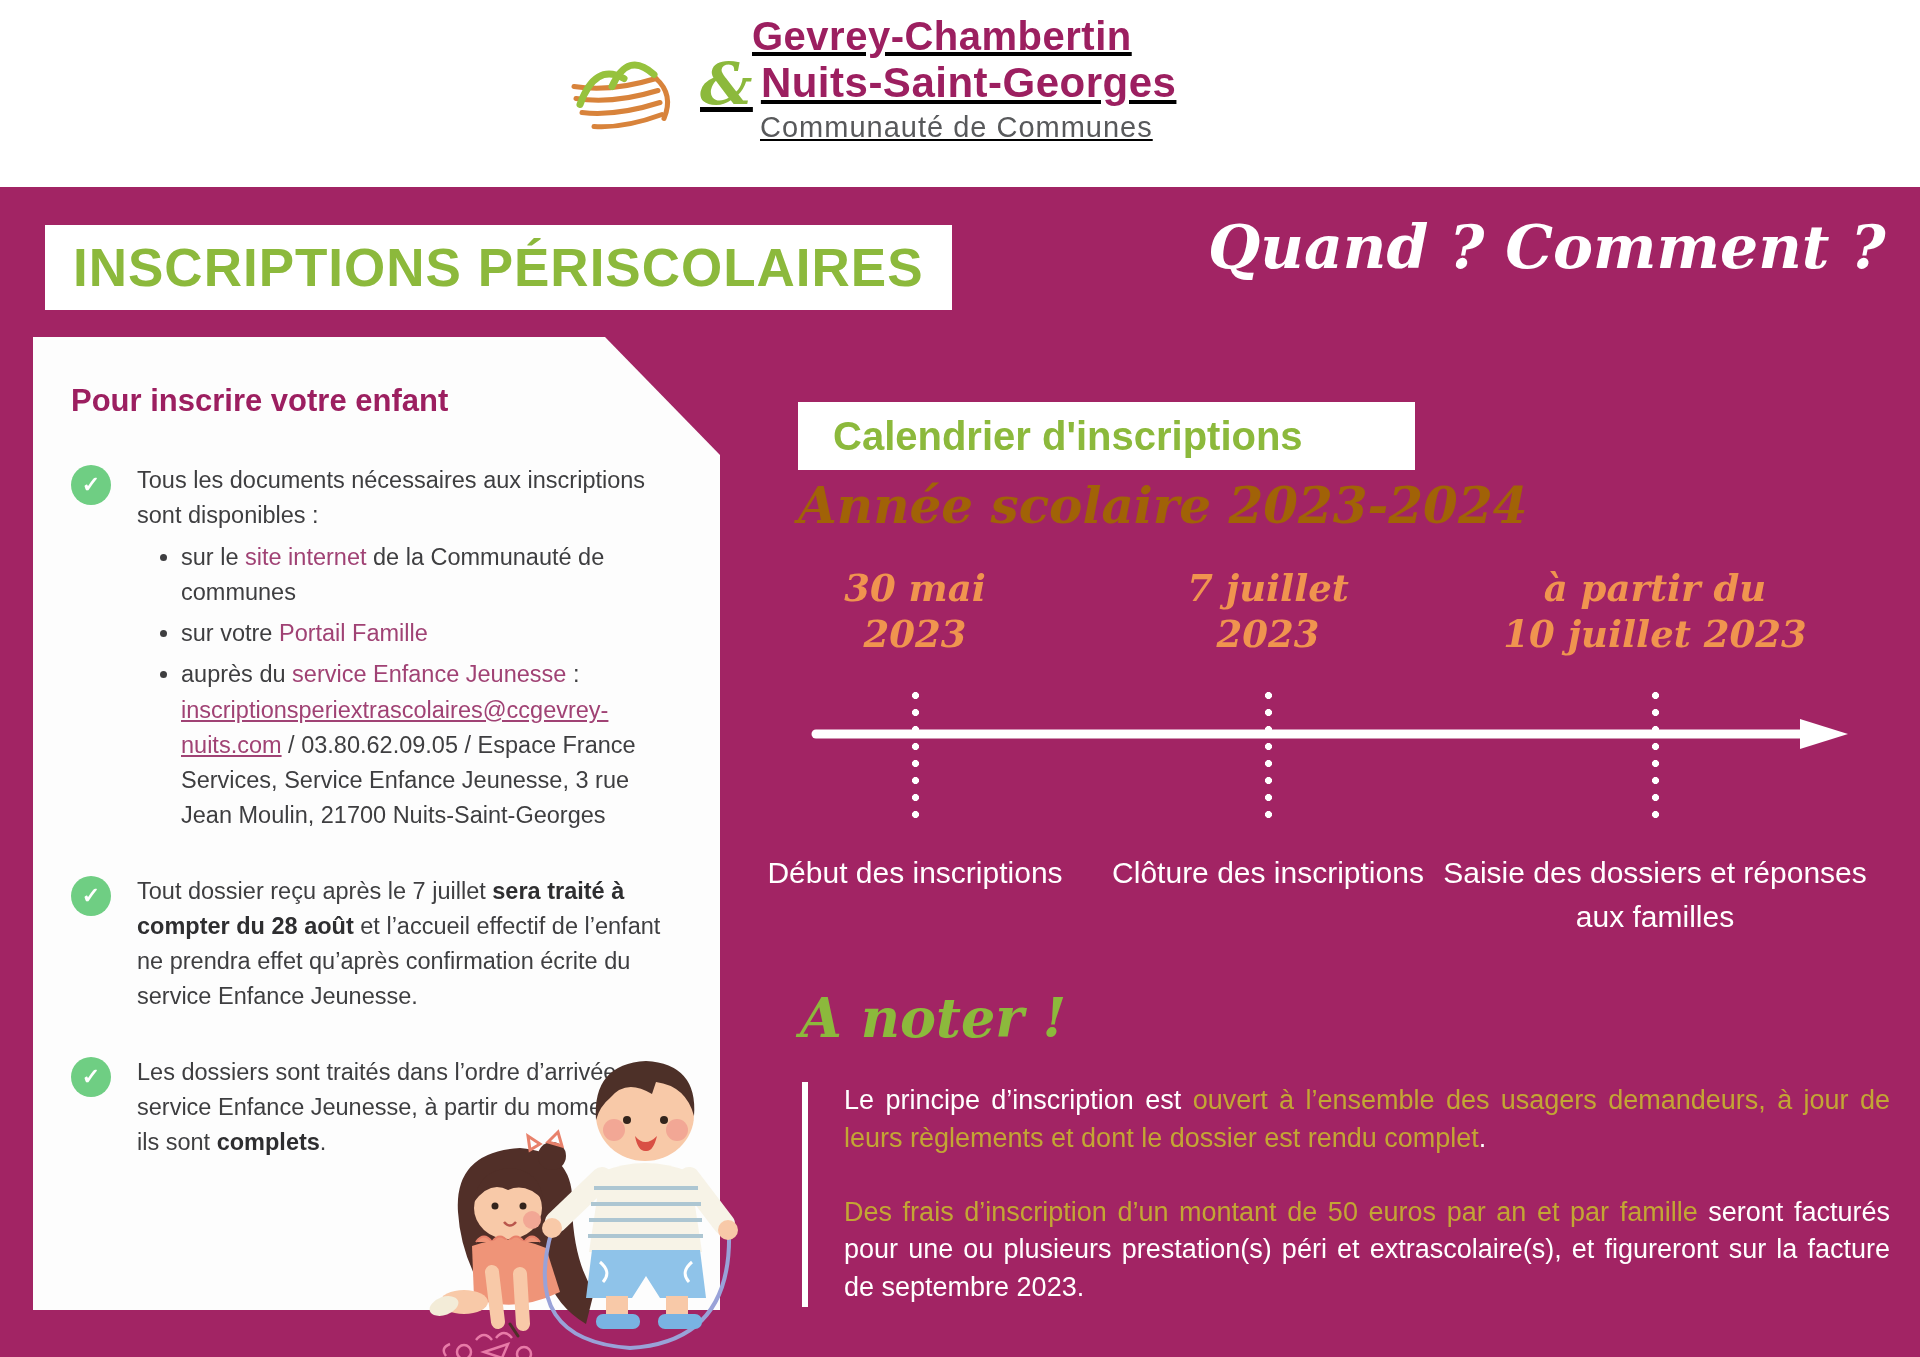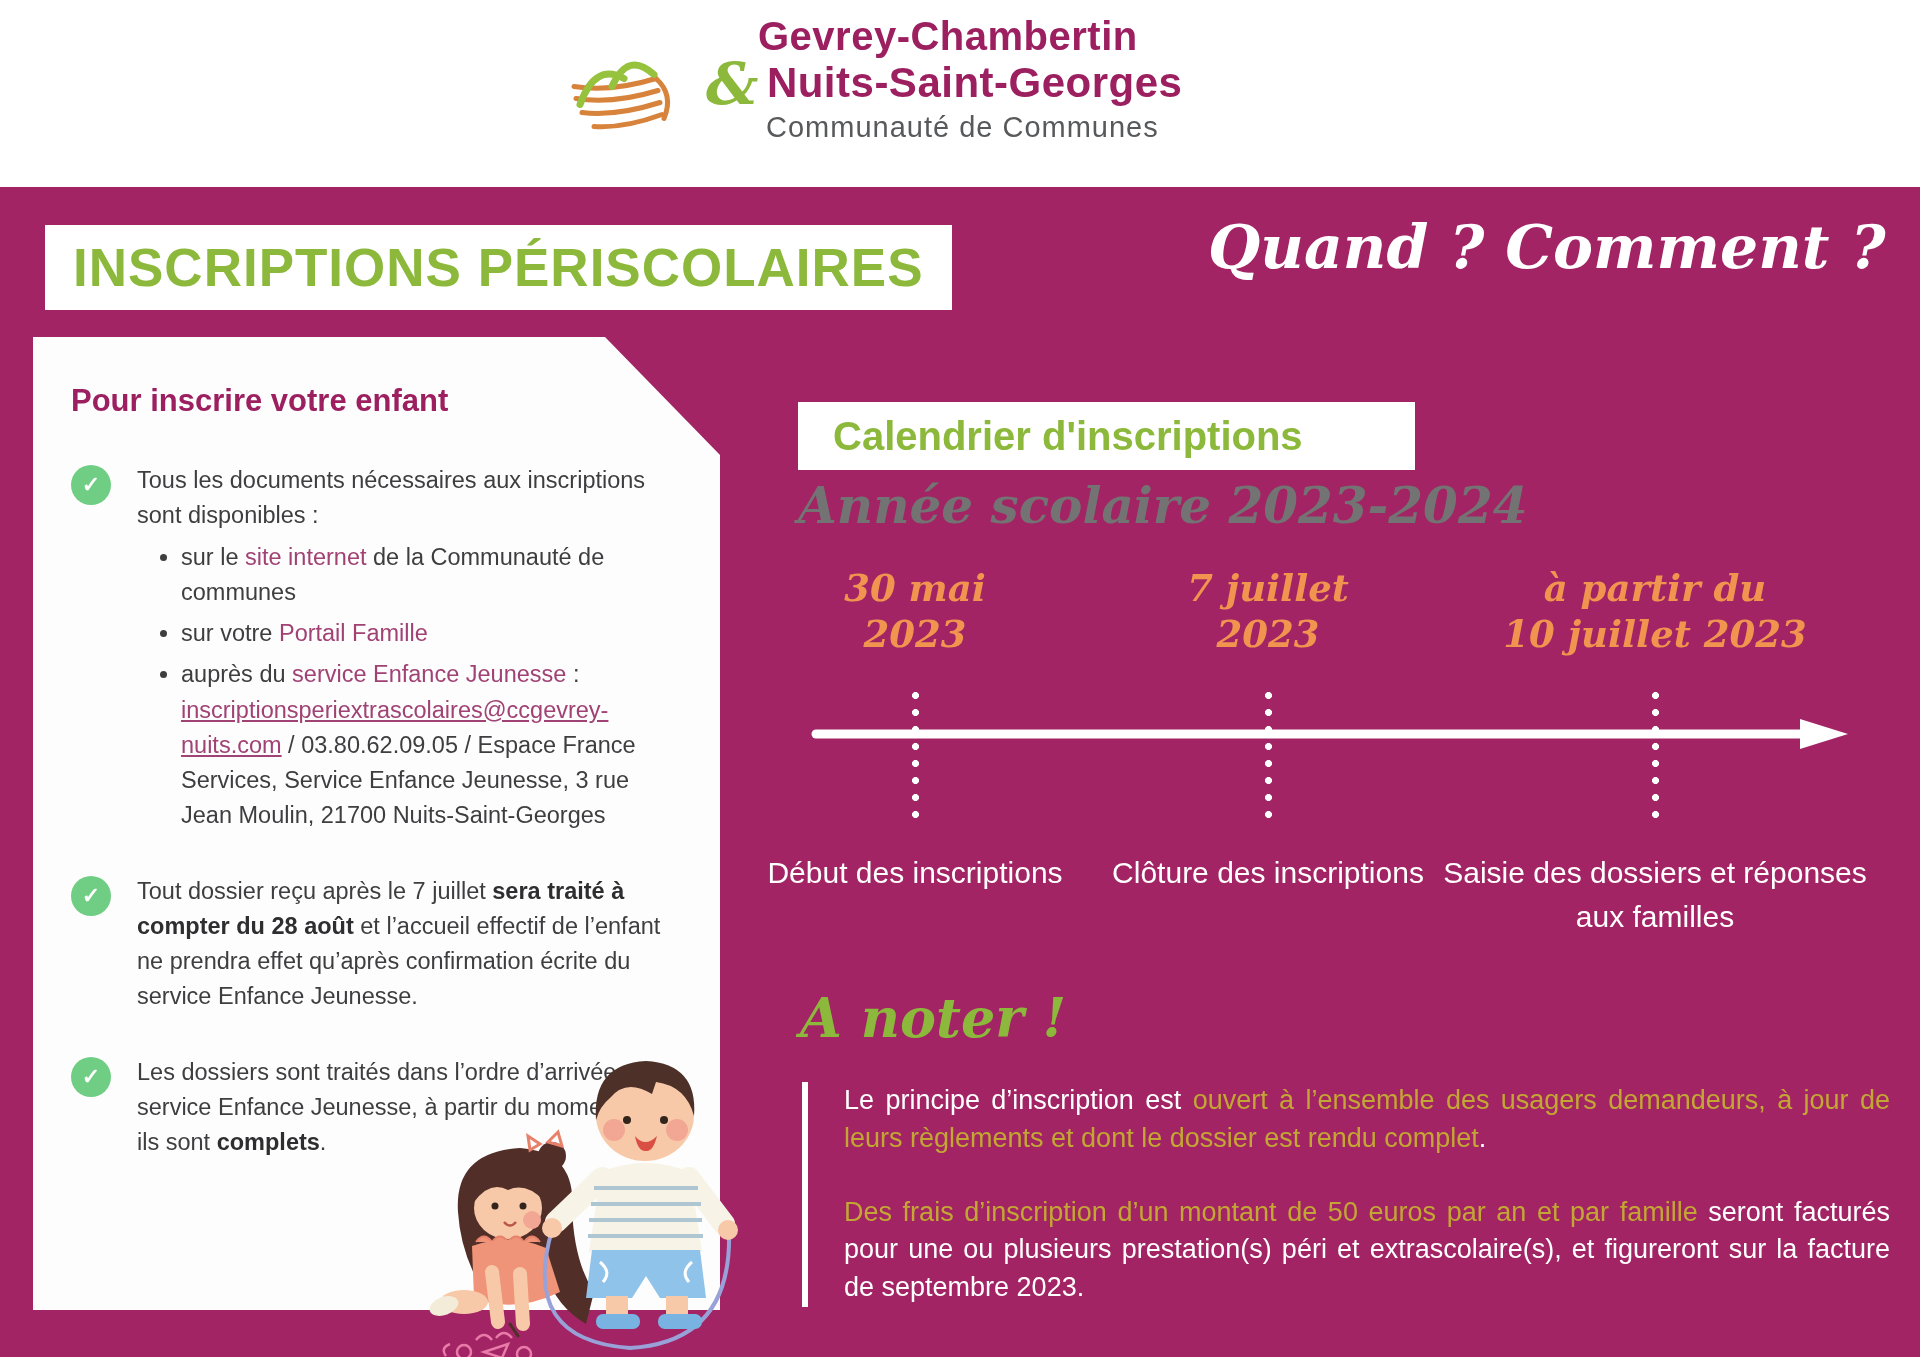--- a/index.html
+++ b/index.html
@@ -9,21 +9,21 @@
   }
   *{margin:0;padding:0;box-sizing:border-box;}
   html,body{background:#ffffff;}
   .page{position:relative;width:1920px;height:1357px;overflow:hidden;background:#fff;
         font-family:"Liberation Sans", sans-serif;}
   .script{font-family:"DejaVu Serif", serif;font-style:italic;font-weight:bold;}
 
   .magenta-bg{position:absolute;left:0;top:187px;width:100%;height:1170px;background:var(--magenta);}
 
   
-  .logo{position:absolute;top:14px;left:560px;display:flex;align-items:flex-start;gap:16px;}
+  .logo{position:absolute;top:14px;left:560px;display:flex;align-items:flex-start;gap:10px;text-decoration:underline;}
   .logo svg{margin-top:18px;}
   .logo-l1{font-size:40px;font-weight:800;color:var(--logo-magenta);letter-spacing:.5px;margin-left:52px;}
   .logo-l2{font-size:42px;font-weight:800;color:var(--logo-magenta);letter-spacing:.5px;display:flex;align-items:flex-end;gap:8px;}
   .logo-amp{font-family:"DejaVu Serif",serif;font-style:italic;font-weight:bold;color:var(--green);font-size:58px;line-height:.8;}
   .logo-sub{font-size:29px;color:var(--subtitle-gray);letter-spacing:1px;margin:4px 0 0 60px;font-weight:400;}
 
   
   .title-box{position:absolute;left:45px;top:212px;background:#fff;padding:12px 28px;margin-top:13px;}
   .title-box span{font-size:53px;font-weight:800;color:var(--green);letter-spacing:1px;}
   .question{position:absolute;left:1208px;top:212px;color:#fff;font-size:60px;}
@@ -41,21 +41,21 @@
   .itext li{margin-top:6px;}
   .rich .accent{color:var(--accent-magenta);}
   .rich .link{color:var(--accent-magenta);text-decoration:underline;overflow-wrap:anywhere;}
   .rich .b{font-weight:bold;color:#2e2e30;}
   .kids{position:absolute;left:380px;top:1040px;pointer-events:none;}
 
   
   .cal-box{position:absolute;left:798px;top:402px;width:617px;height:68px;background:#fff;
            display:flex;align-items:center;padding-left:35px;}
   .cal-box span{font-size:40px;font-weight:800;color:var(--green);}
-  .cal-sub{position:absolute;left:798px;top:476px;color:#737373;font-size:50px;}
+  .cal-sub{position:absolute;left:798px;top:476px;color:#a16207;font-size:50px;}
 
   .timeline{position:absolute;left:800px;top:565px;width:1070px;height:370px;}
   .arrow{position:absolute;left:0;top:154px;}
   .ms{position:absolute;top:0;width:440px;display:flex;flex-direction:column;align-items:center;text-align:center;}
   .ms-0{left:-105px;justify-content:flex-end;} .ms-1{left:248px;} .ms-2{left:635px;}
   .ms-date{color:var(--orange);font-size:37px;line-height:1.25;height:100px;}
   .dots{width:7px;height:138px;margin-top:22px;
         background-image:radial-gradient(circle,#fff 3.2px,transparent 3.8px);
         background-size:7px 17px;background-repeat:repeat-y;background-position:center top;}
   .ms-label{margin-top:26px;color:#fff;font-size:30px;line-height:1.45;font-weight:400;}

